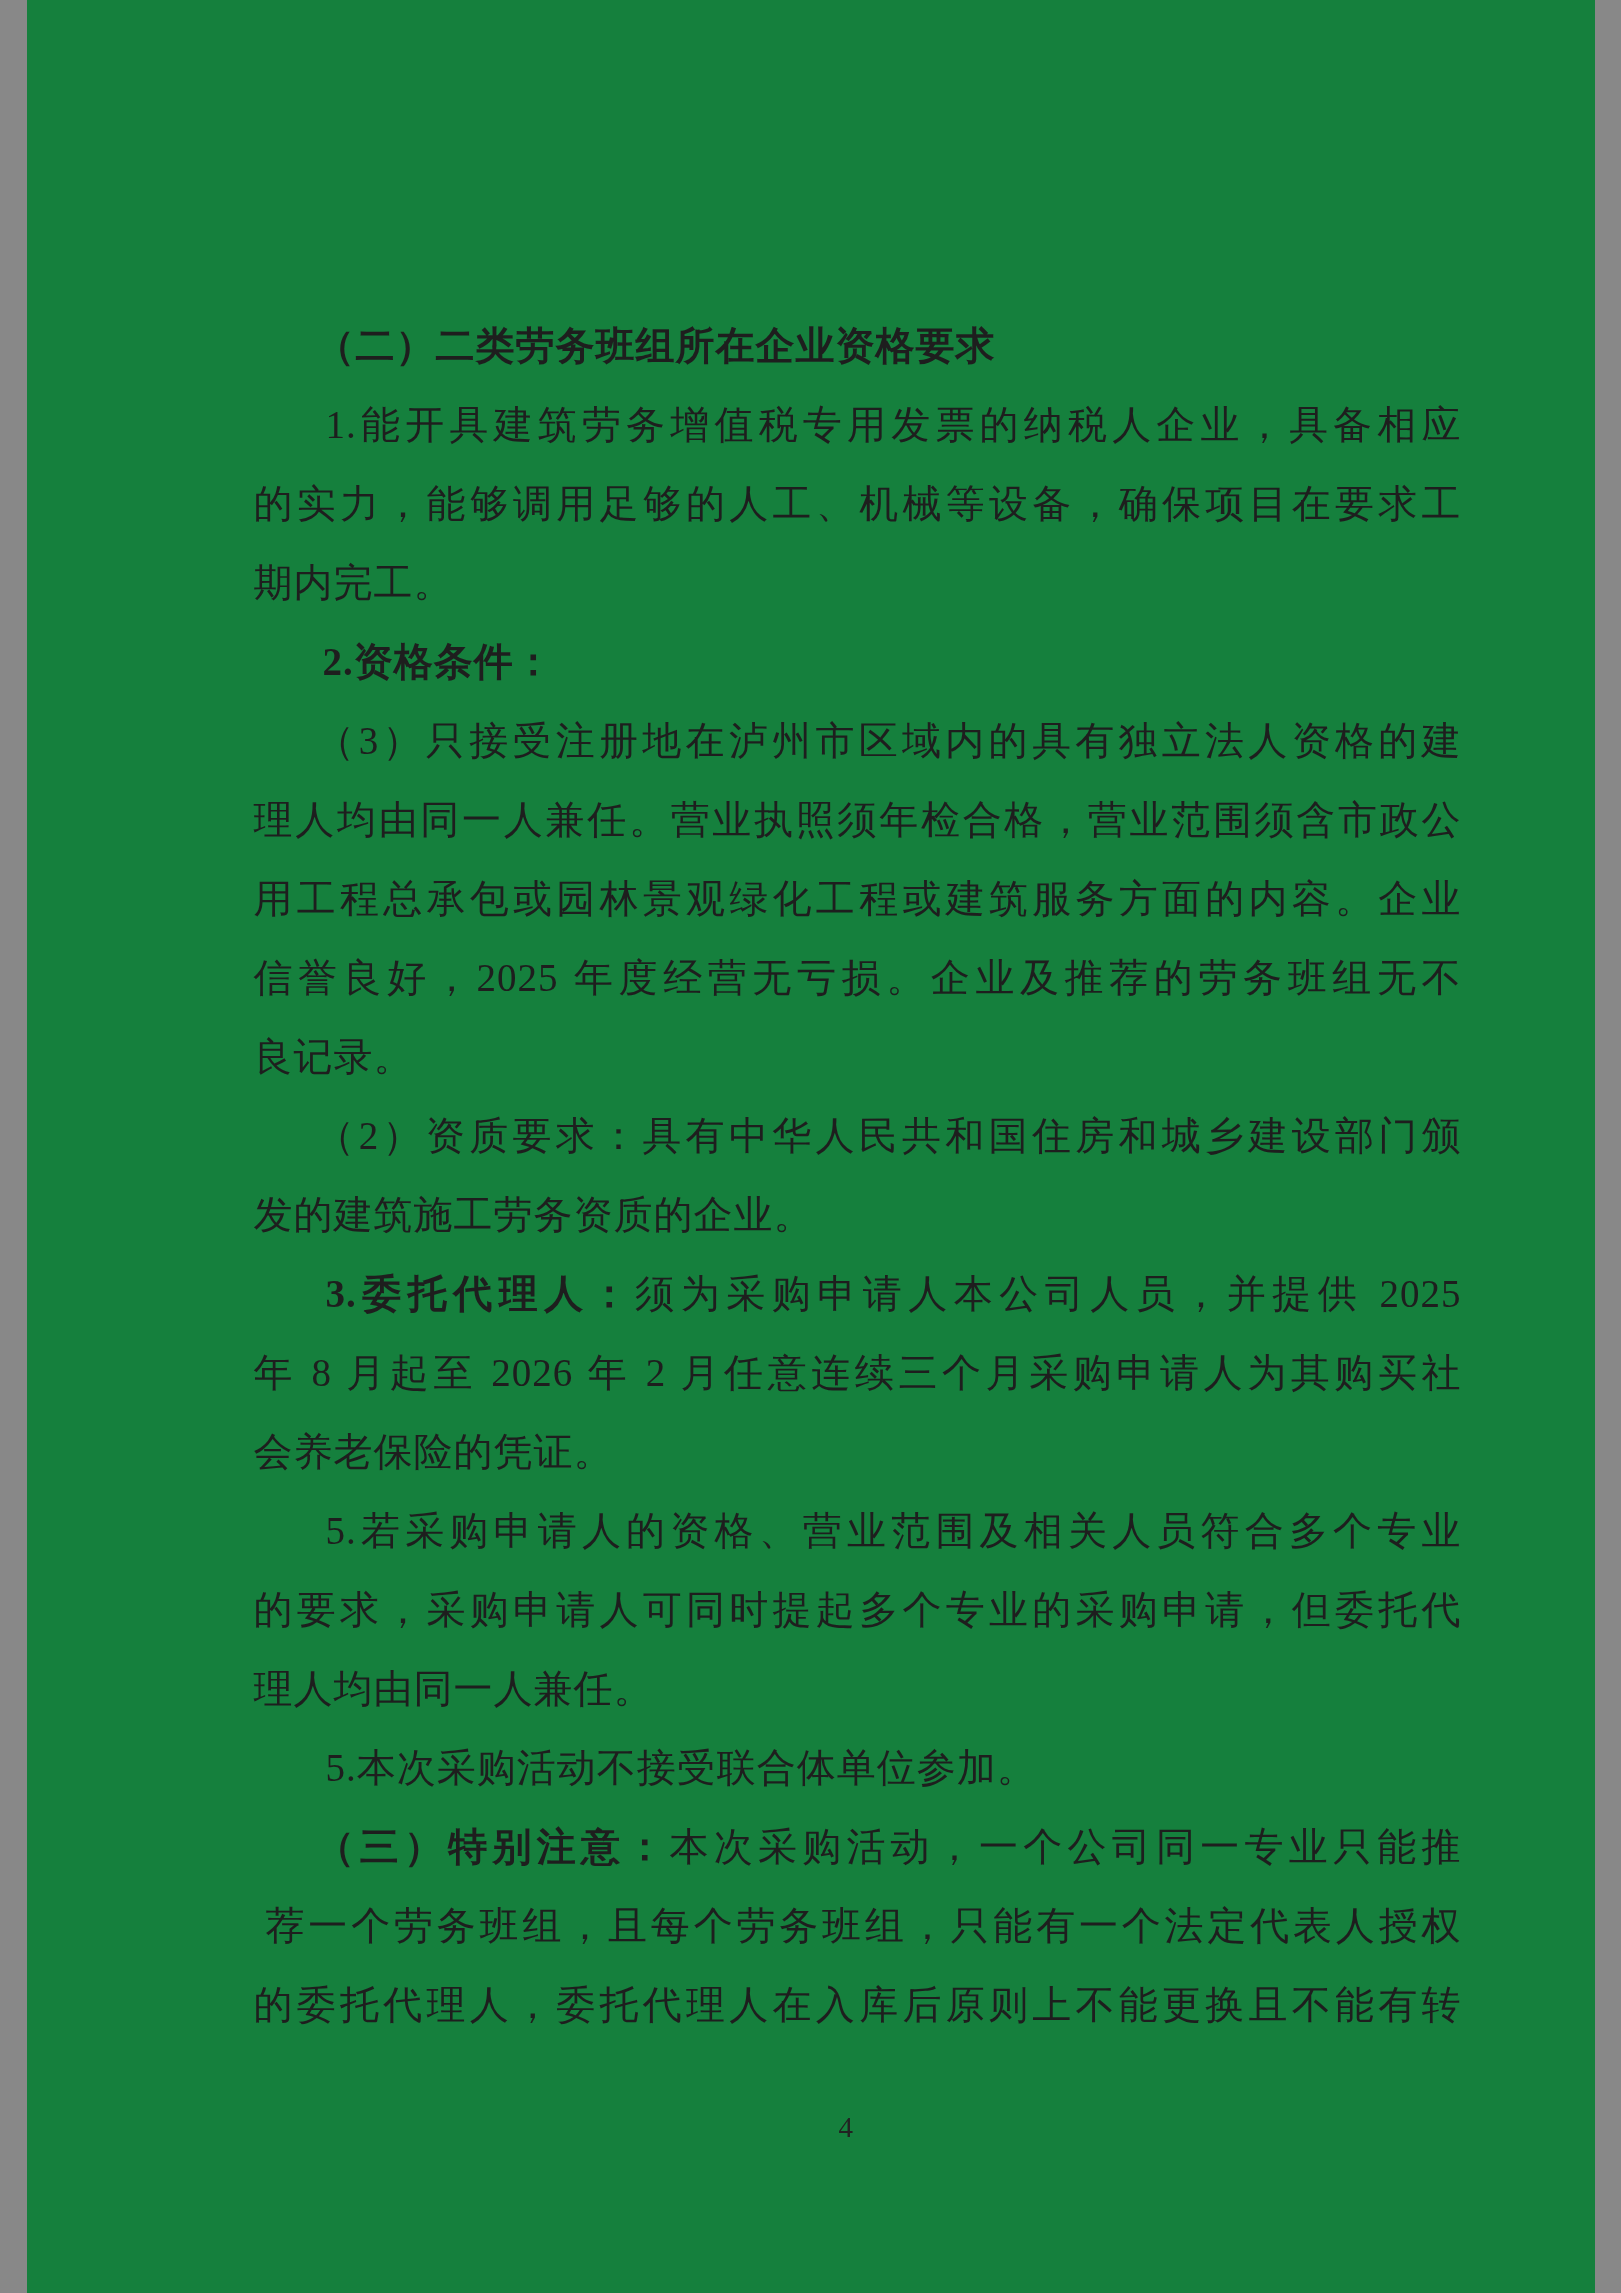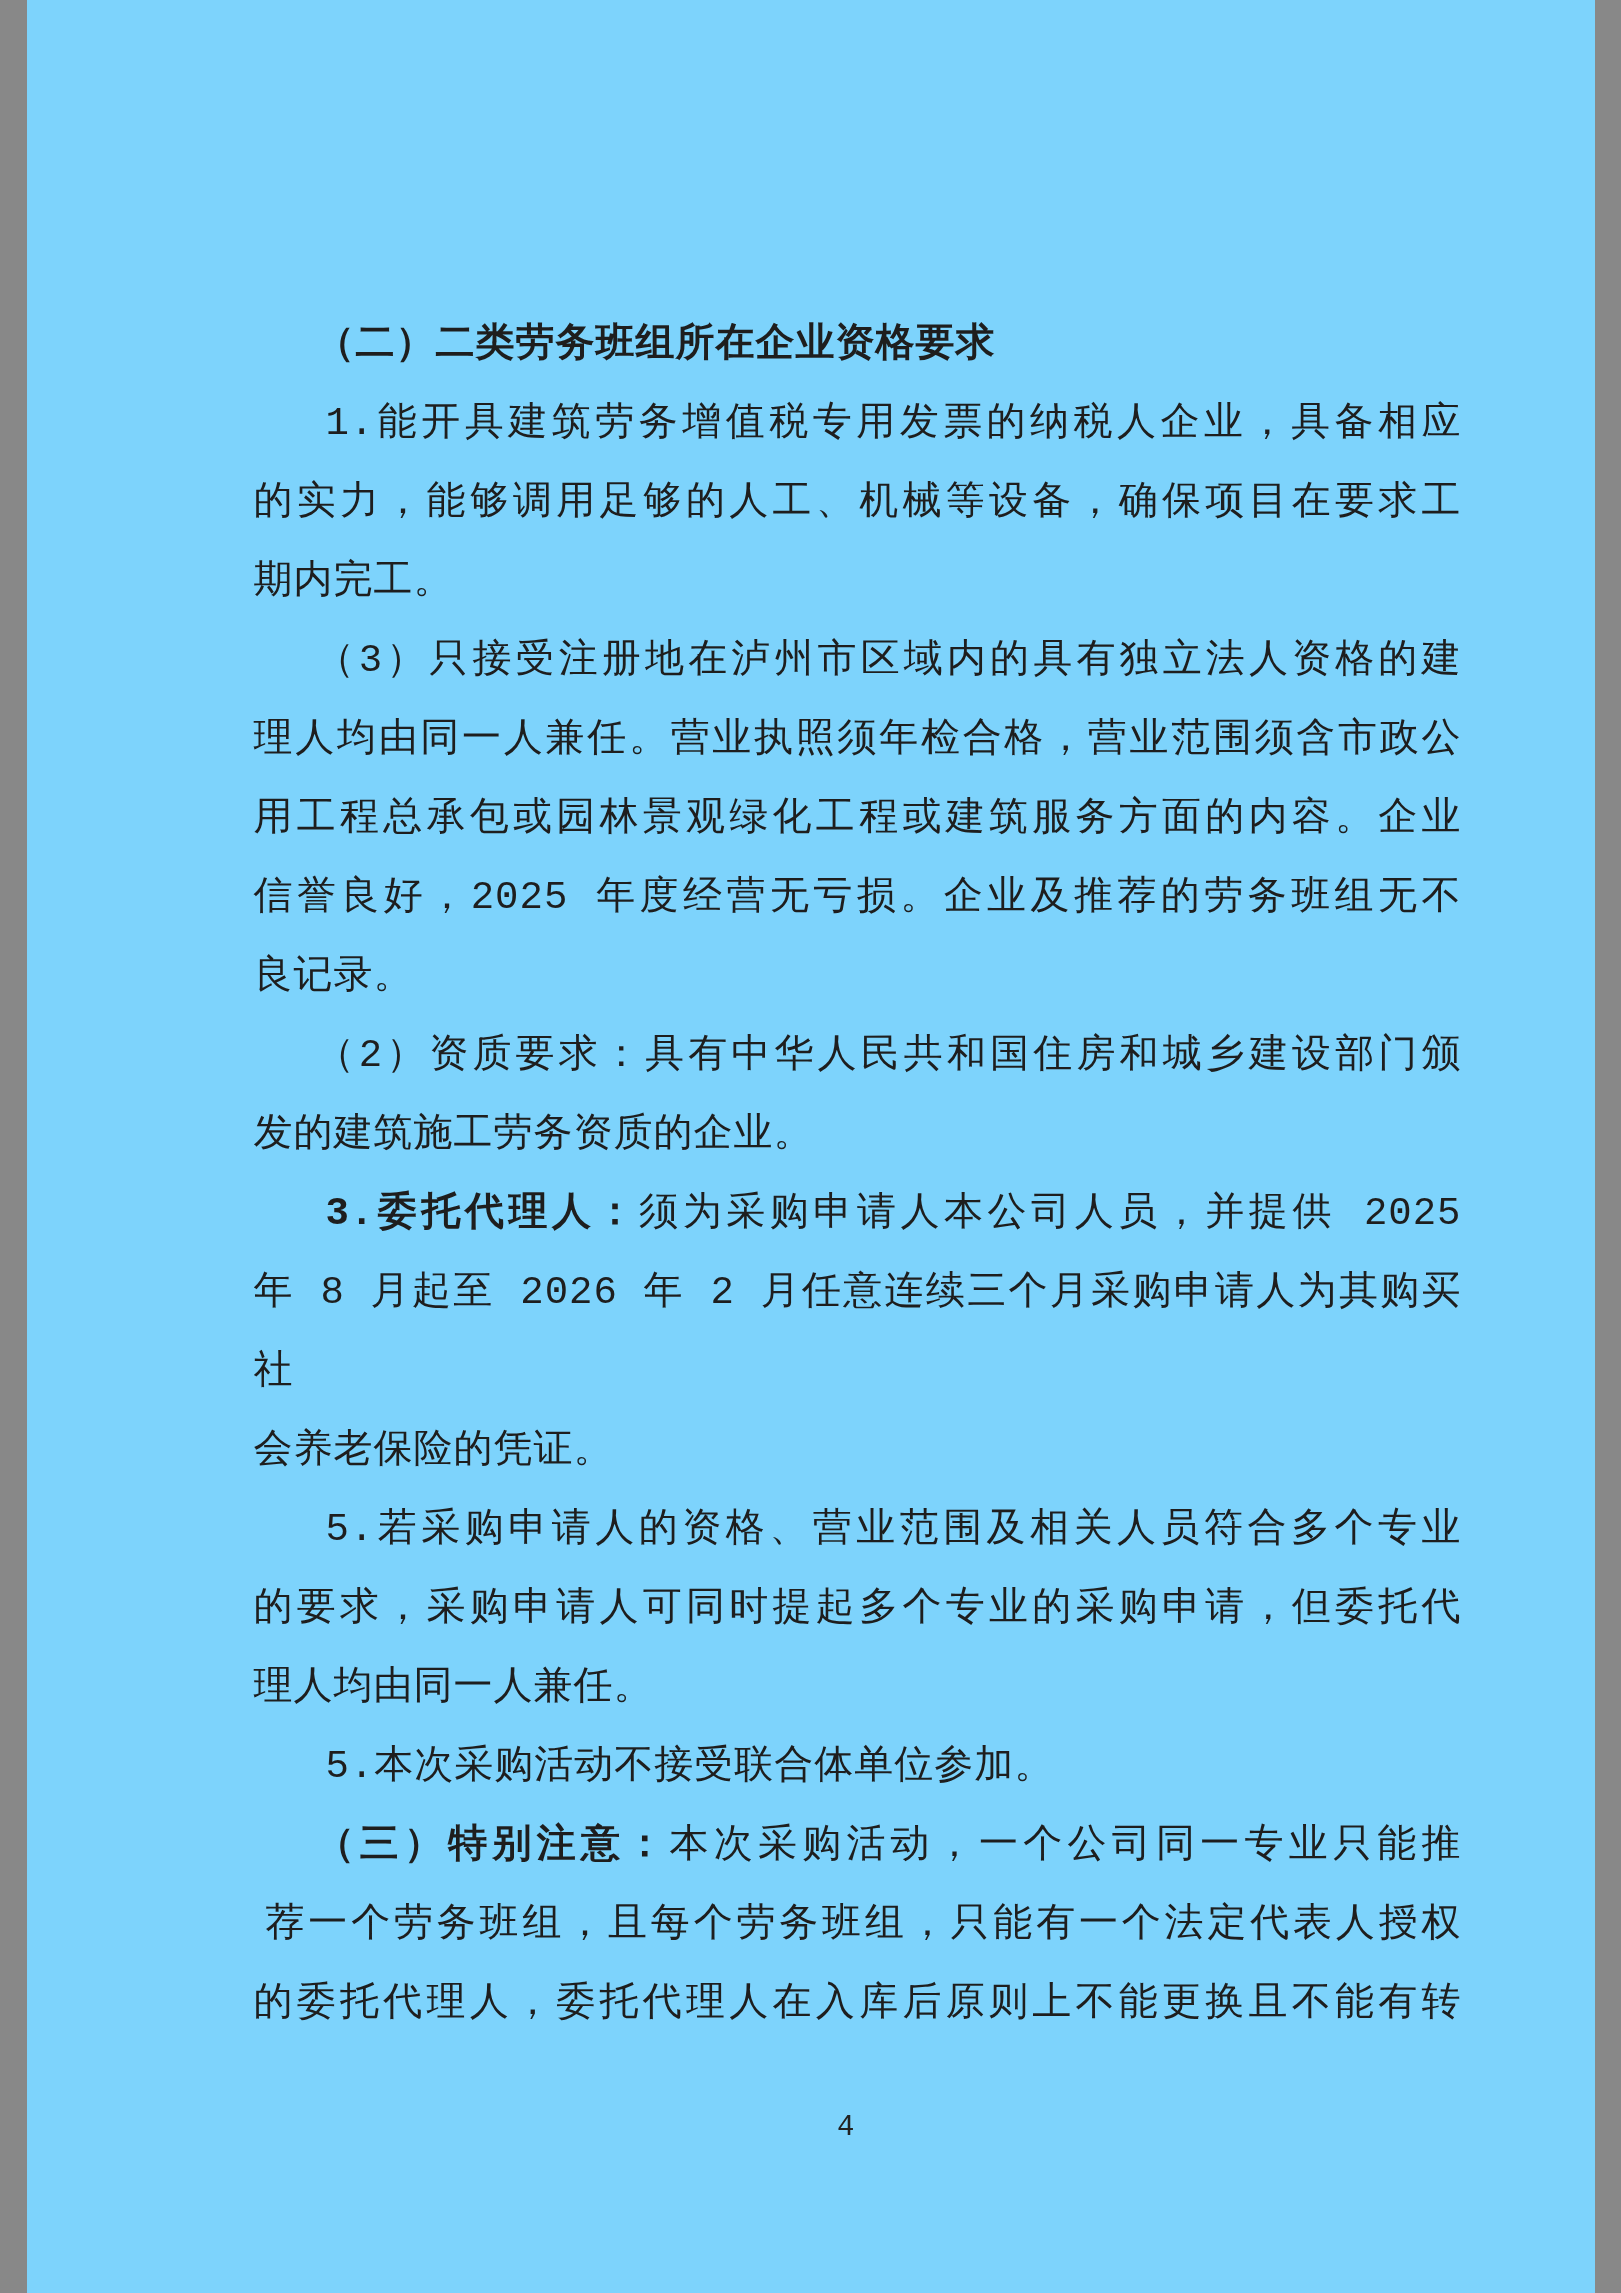--- a/index.html
+++ b/index.html
@@ -5,22 +5,22 @@
   html, body {
     margin: 0;
     padding: 0;
     background: #888;
   }
   .page {
     position: relative;
     width: 1568px;
     height: 2294px;
     margin: 0 auto;
-    background: #7dd3fc;
-    font-family: Liberation Mono, monospace;
+    background: #15803d;
+    font-family: Liberation Serif, serif;
     color: #1e1e1e;
     overflow: hidden;
   }
   .content {
     position: absolute;
     left: 227px;
     top: 306px;
     width: 1208px;
   }
   .line {
@@ -52,20 +52,21 @@
 </style>
 </head>
 <body>
 
 <div class="page">
   <div class="content">
       <div class="line" style="padding-left: 62px;"><span class="seg bold">（二）二类劳务班组所在企业资格要求</span></div>
       <div class="line just" style="padding-left: 72px;"><span class="seg">1.能开具建筑劳务增值税专用发票的纳税人企业，具备相应</span></div>
       <div class="line just" style="padding-left: 0px;"><span class="seg">的实力，能够调用足够的人工、机械等设备，确保项目在要求工</span></div>
       <div class="line" style="padding-left: 0px;"><span class="seg">期内完工。</span></div>
+      <div class="line" style="padding-left: 69px;"><span class="seg bold">2.资格条件：</span></div>
       <div class="line just" style="padding-left: 62px;"><span class="seg">（3）只接受注册地在泸州市区域内的具有独立法人资格的建</span></div>
       <div class="line just" style="padding-left: 0px;"><span class="seg">理人均由同一人兼任。营业执照须年检合格，营业范围须含市政公</span></div>
       <div class="line just" style="padding-left: 0px;"><span class="seg">用工程总承包或园林景观绿化工程或建筑服务方面的内容。企业</span></div>
       <div class="line just" style="padding-left: 0px;"><span class="seg">信誉良好，2025 年度经营无亏损。企业及推荐的劳务班组无不</span></div>
       <div class="line" style="padding-left: 0px;"><span class="seg">良记录。</span></div>
       <div class="line just" style="padding-left: 62px;"><span class="seg">（2）资质要求：具有中华人民共和国住房和城乡建设部门颁</span></div>
       <div class="line" style="padding-left: 0px;"><span class="seg">发的建筑施工劳务资质的企业。</span></div>
       <div class="line just" style="padding-left: 72px;"><span class="seg bold">3.委托代理人：</span><span class="seg">须为采购申请人本公司人员，并提供 2025</span></div>
       <div class="line just" style="padding-left: 0px;"><span class="seg">年 8 月起至 2026 年 2 月任意连续三个月采购申请人为其购买社</span></div>
       <div class="line" style="padding-left: 0px;"><span class="seg">会养老保险的凭证。</span></div>

